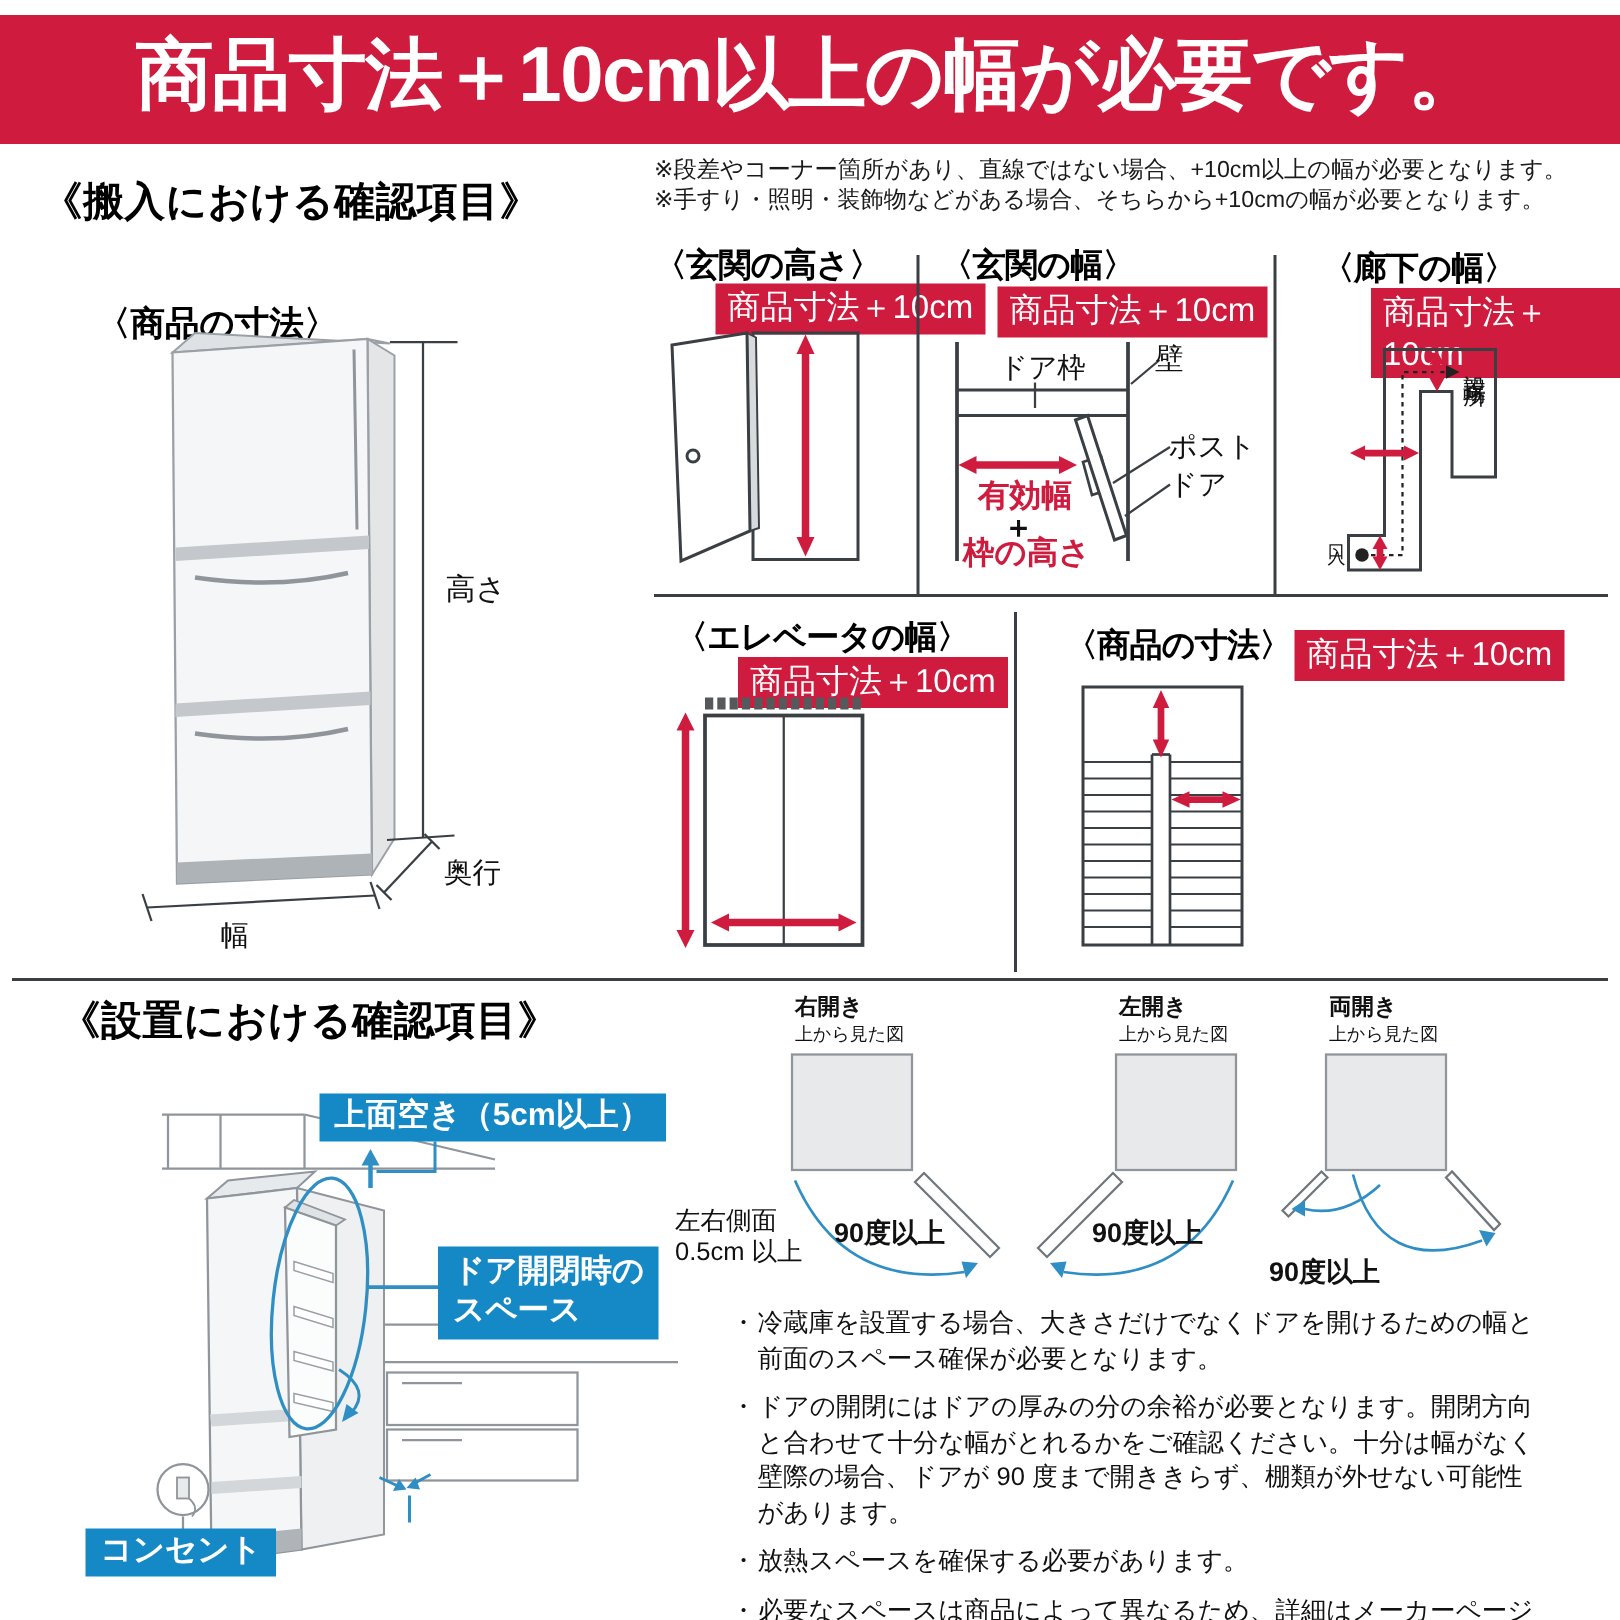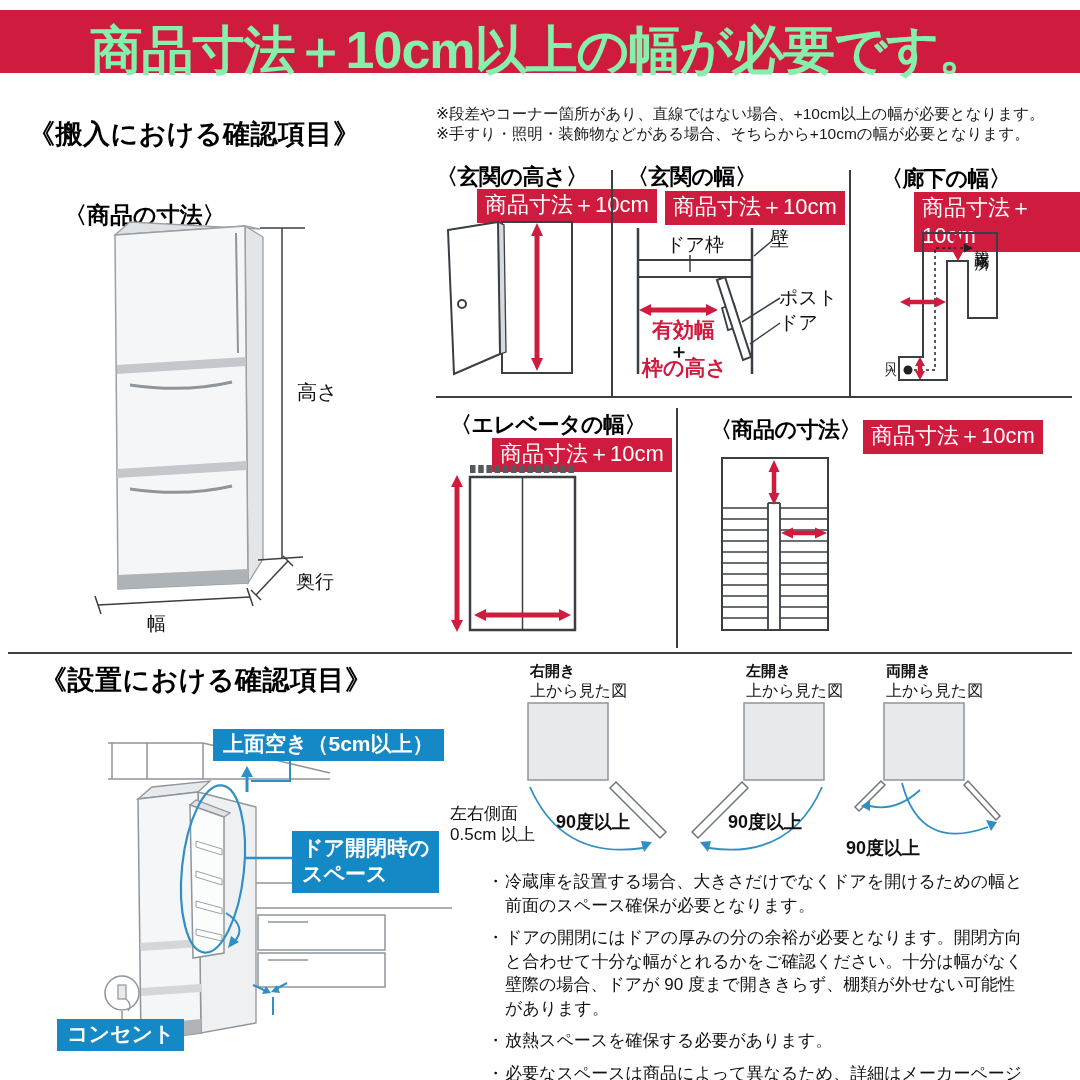--- a/index.html
+++ b/index.html
@@ -3,37 +3,37 @@
 <meta charset="utf-8">
 <style>
   :root{
     --red:#cf1b3e; --blue:#1589c5; --lblue:#2f8fc4;
     --ink:#1c1c1e; --line:#3a3f44; --gline:#8f959a;
   }
   *{margin:0;padding:0;box-sizing:border-box;}
   body{font-family:"Liberation Sans","DejaVu Sans",sans-serif;background:#fff;}
   #canvas{position:relative;width:1080px;height:1080px;background:#fff;overflow:hidden;}
   .abs{position:absolute;}
-  .banner{left:0;top:10px;width:1080px;height:63px;background:var(--red);
-    color:#86efac;font-size:52px;font-weight:bold;text-align:center;line-height:80px;letter-spacing:-1px;}
+  .banner{left:0;top:10px;width:1080px;height:86px;background:var(--red);
+    color:#ffffff;font-size:52px;font-weight:bold;text-align:center;line-height:80px;letter-spacing:-1px;}
   .note{left:436px;color:#1a1a1a;font-size:15.5px;line-height:19px;font-weight:500;}
   .h1{font-size:27px;font-weight:bold;color:#000;letter-spacing:0.5px;}
   .h2{font-size:23px;font-weight:bold;color:#000;margin-top:22px;}
   .dtitle{font-size:22px;font-weight:bold;color:#000;letter-spacing:-0.5px;}
   .badge{background:var(--red);color:#fff;font-size:22px;font-weight:normal;
     padding:1px 8px 3px 8px;display:inline-block;letter-spacing:0;margin-left:30px;}
   .divider{background:var(--line);}
   .dlabel{font-size:19px;color:#111;}
   .redlabel{font-size:21px;font-weight:bold;color:var(--red);}
   .pluslabel{font-size:20px;font-weight:bold;color:#111;}
   .vtext{writing-mode:vertical-rl;text-orientation:upright;color:#111;}
   .bluelabel{background:var(--blue);color:#fff;font-size:21px;font-weight:bold;
     padding:2px 10px 4px 10px;display:inline-block;line-height:26px;white-space:nowrap;}
   .ddt{font-size:15px;font-weight:bold;color:#111;}
-  .dds{font-size:16px;color:#111;}
+  .dds{font-size:12px;color:#111;}
   .angle{font-size:18px;font-weight:bold;color:#111;}
   .sidenote{font-size:17px;color:#111;line-height:21px;}
   .bullets{left:487px;top:870px;width:545px;list-style:none;}
   .bullets li{display:flex;font-size:17px;line-height:23.5px;color:#111;margin-bottom:9px;}
   .bullets li .bm{flex:0 0 18px;}
   svg{position:absolute;overflow:visible;}
   .ln{stroke:var(--line);fill:none;}
   .lng{stroke:var(--gline);fill:none;}
   .rl{stroke:var(--red);fill:none;}
   .rh{fill:var(--red);stroke:none;}

